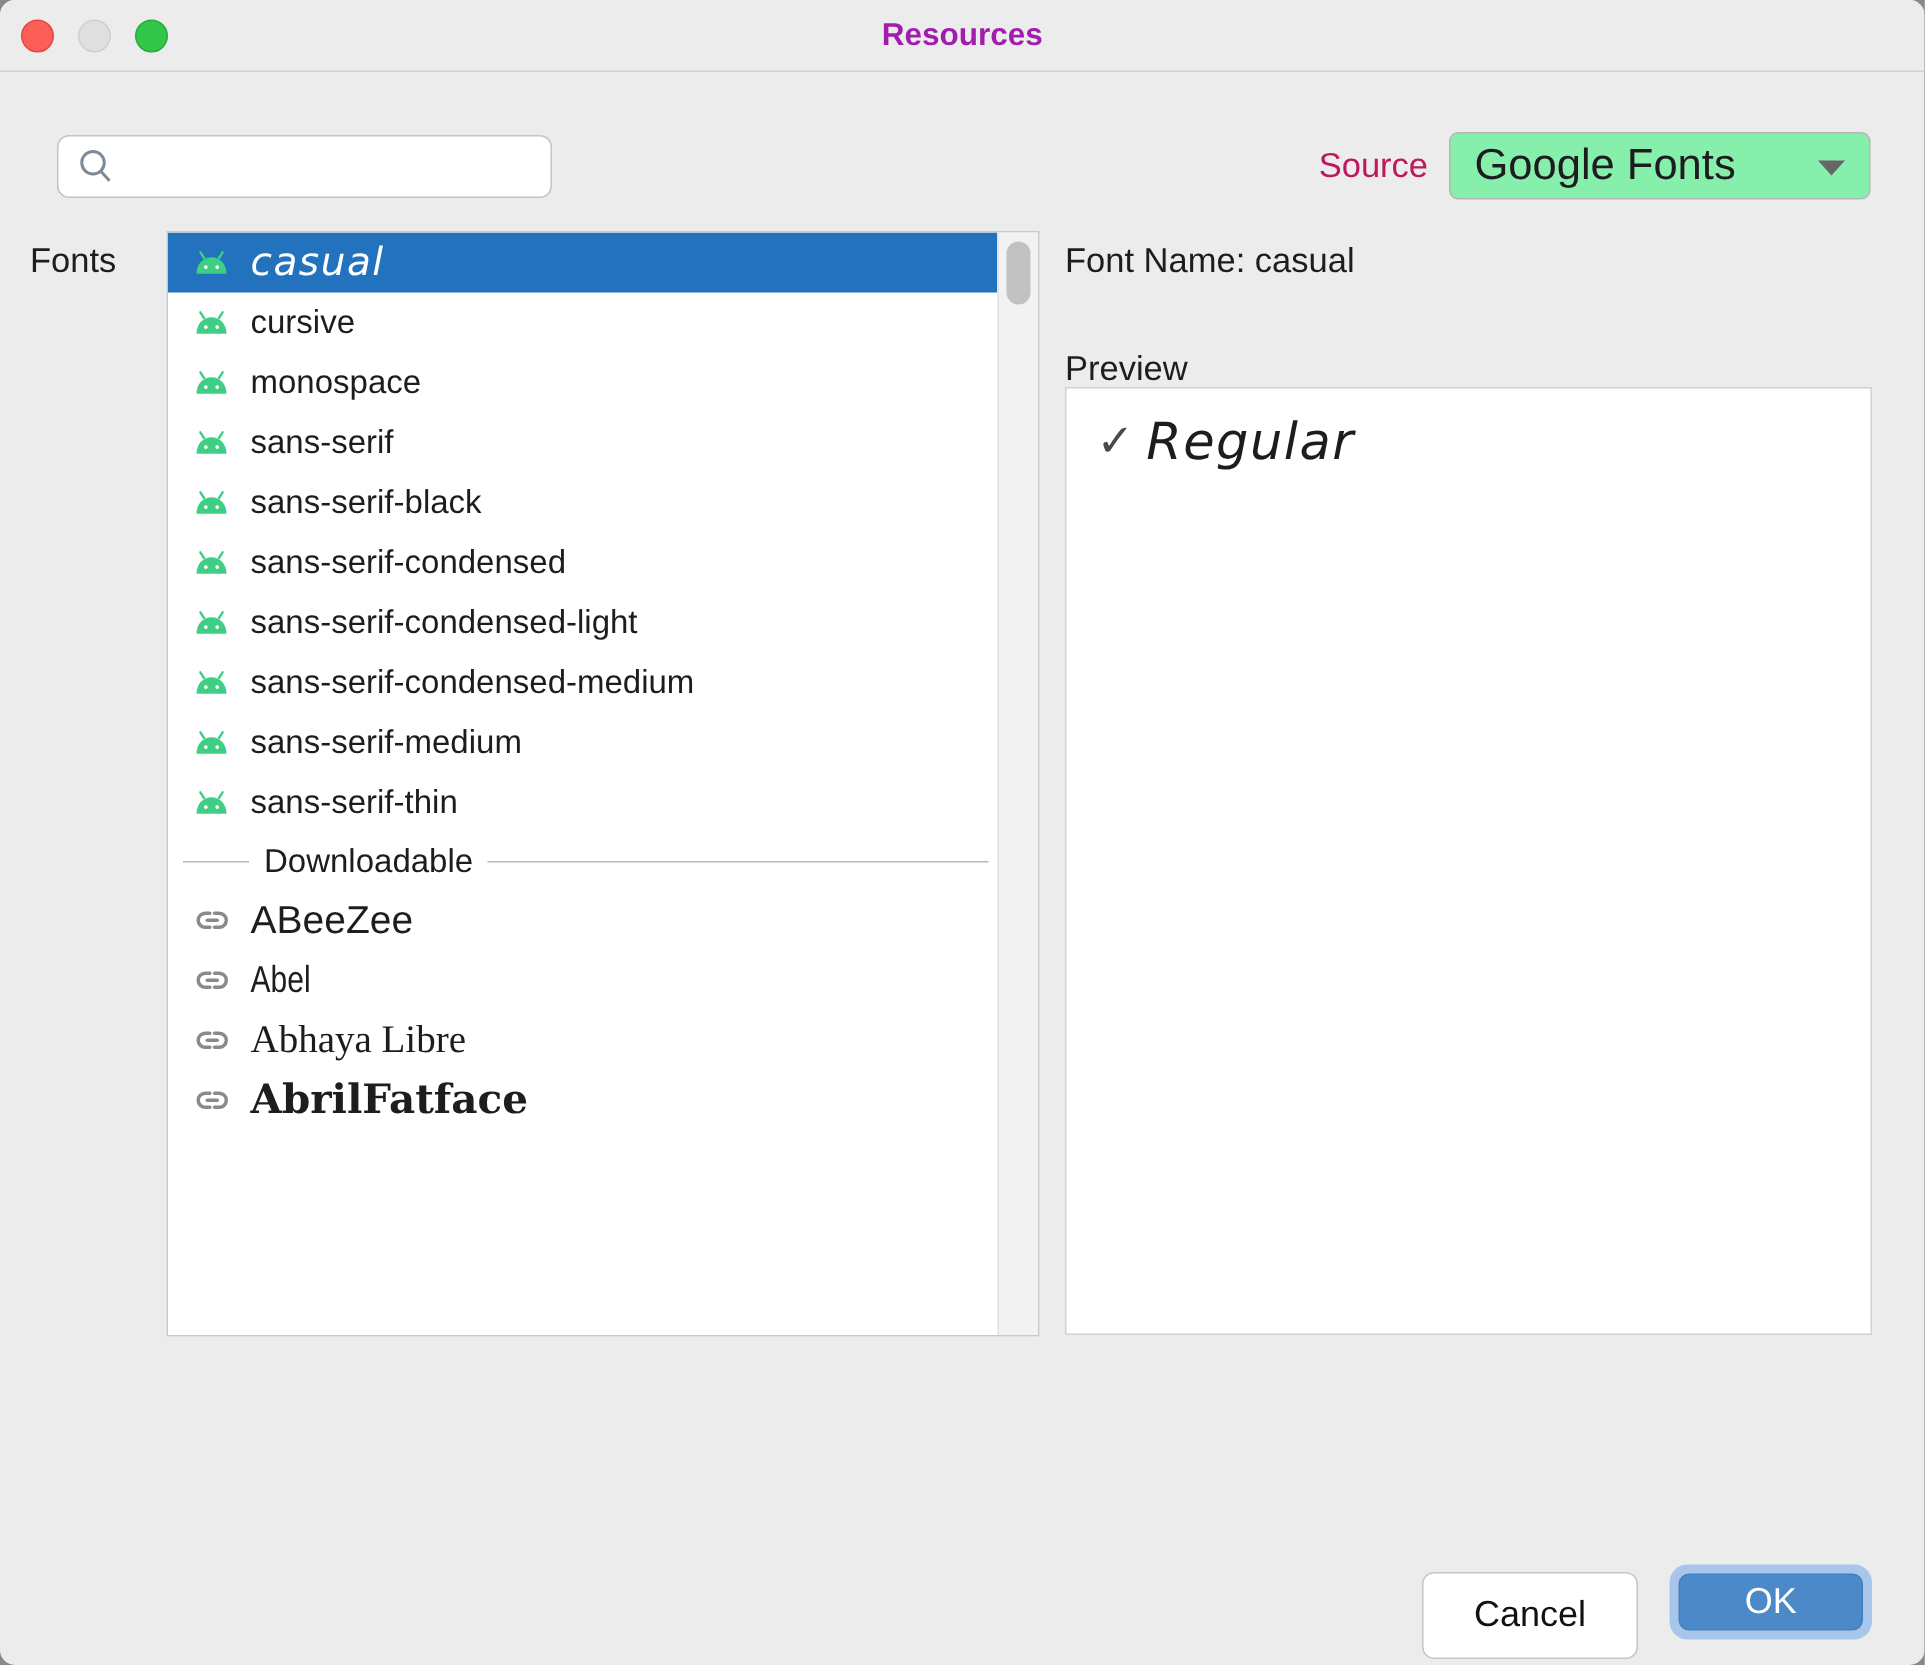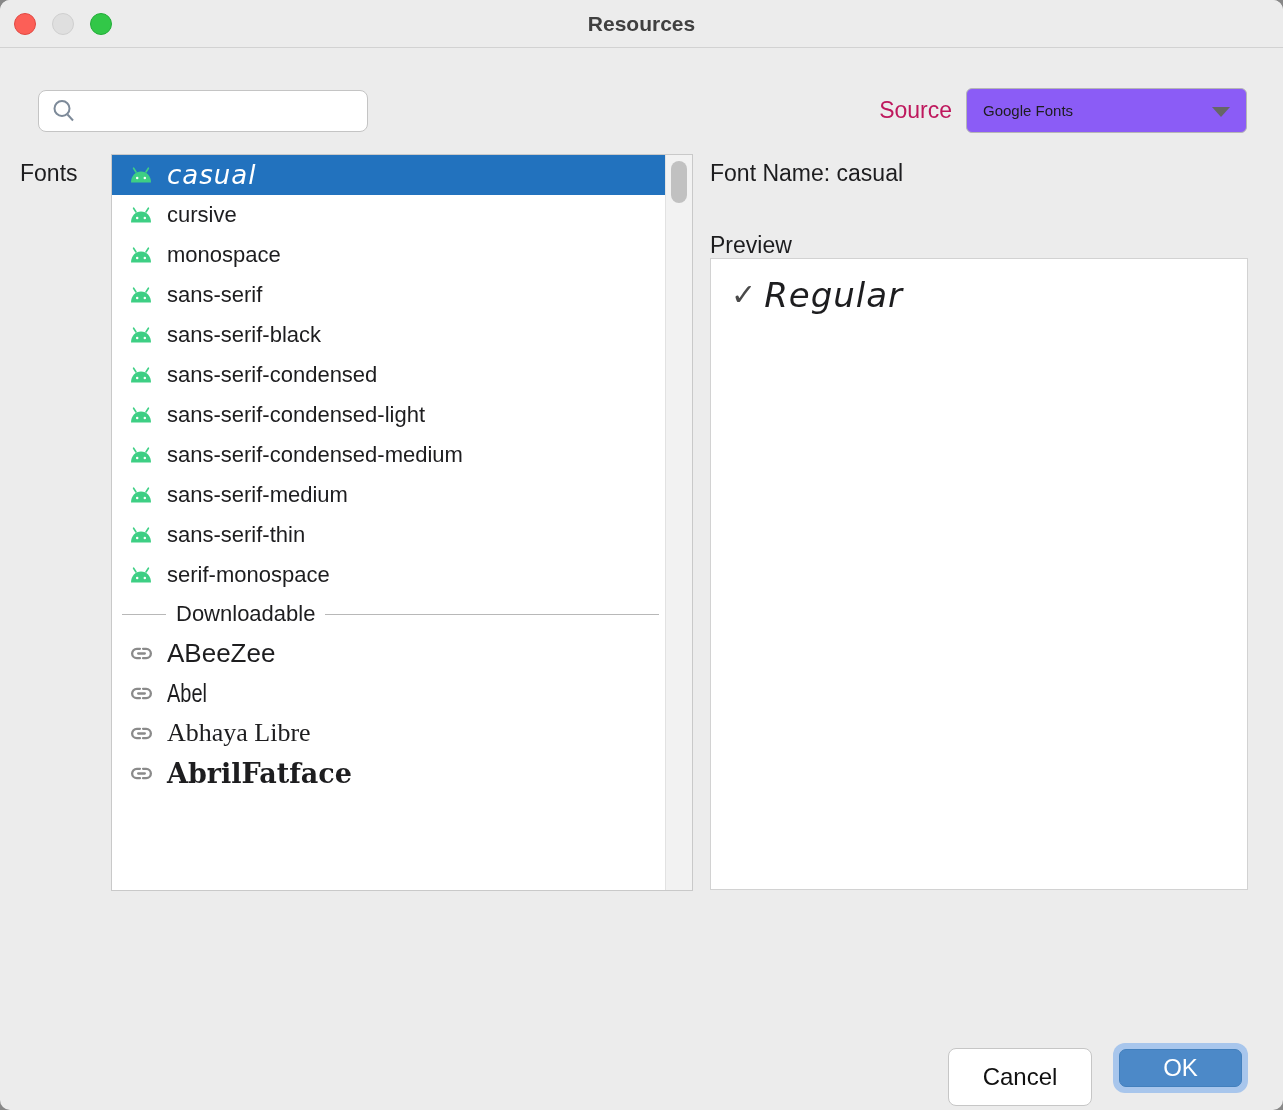--- a/index.html
+++ b/index.html
@@ -23,42 +23,42 @@
     border-bottom: 1px solid #d2d2d2;
   }
   .traffic { position: absolute; left: 14px; top: 13px; display: flex; gap: 16px; }
   .tl { width: 22px; height: 22px; border-radius: 50%; display: inline-block; }
   .tl.red   { background: var(--traffic-red);   border: 1px solid #e14942; }
   .tl.gray  { background: var(--traffic-gray);  border: 1px solid #cfcfcf; }
   .tl.green { background: var(--traffic-green); border: 1px solid #23ad39; }
   .title {
     position: absolute; left: 0; right: 0; top: 0; height: 48px;
     display: flex; align-items: center; justify-content: center;
-    font-size: 21px; font-weight: bold; color: #404040;
+    font-size: 21px; font-weight: bold; color: #a21caf;
   }
 
   
   .searchbox {
     position: absolute; left: 38px; top: 90px; width: 330px; height: 42px;
     background: #fff; border: 1px solid #c4c4c4; border-radius: 8px;
     display: flex; align-items: center; padding-left: 12px; gap: 8px;
   }
   .searchbox input {
     flex: 1; border: none; outline: none; background: transparent;
     font-size: 22px; height: 100%; font-family: "Liberation Sans", sans-serif;
   }
   .search-icon-svg { flex: 0 0 auto; }
 
   .source-wrap { position: absolute; right: 36px; top: 88px; display: flex; align-items: center; gap: 14px; }
   .source-label { font-size: 23px; color: #be185d; }
   .dropdown {
     width: 281px; height: 45px;
-    background: #8b5cf6; border: 1px solid #b6b6b6; border-radius: 6px;
+    background: #86efac; border: 1px solid #b6b6b6; border-radius: 6px;
     display: flex; align-items: center; padding: 15px 16px;
-    font-size: 15px; cursor: default; position: relative;
+    font-size: 29px; cursor: default; position: relative;
   }
   .caret {
     position: absolute; right: 16px; top: 50%; margin-top: -4px;
     width: 0; height: 0;
     border-left: 9px solid transparent; border-right: 9px solid transparent;
     border-top: 10px solid #666;
   }
 
   
   .fonts-label { position: absolute; left: 20px; top: 160px; font-size: 23px; }
@@ -300,34 +300,20 @@
                 <line x1="8" y1="7" x2="5.6" y2="3.2"></line>
                 <line x1="18" y1="7" x2="20.4" y2="3.2"></line>
               </g>
               <path class="android-dome" d="M3 17.5 C3 11 7.4 6.5 13 6.5 C18.6 6.5 23 11 23 17.5 Z"></path>
               <circle cx="9.2" cy="13" r="1.25" fill="#fff"></circle>
               <circle cx="16.8" cy="13" r="1.25" fill="#fff"></circle>
             </svg>
           </span>
           <span class="lbl style-sans">sans-serif-thin</span>
         </div>
-        <div class="row">
-          <span class="icon">
-            <svg width="26" height="20" viewBox="0 0 26 20">
-              <g class="android-ant" fill="none" stroke-width="1.6" stroke-linecap="round">
-                <line x1="8" y1="7" x2="5.6" y2="3.2"></line>
-                <line x1="18" y1="7" x2="20.4" y2="3.2"></line>
-              </g>
-              <path class="android-dome" d="M3 17.5 C3 11 7.4 6.5 13 6.5 C18.6 6.5 23 11 23 17.5 Z"></path>
-              <circle cx="9.2" cy="13" r="1.25" fill="#fff"></circle>
-              <circle cx="16.8" cy="13" r="1.25" fill="#fff"></circle>
-            </svg>
-          </span>
-          <span class="lbl style-sans">serif-monospace</span>
-        </div>
         <div class="sep-row">
           <span class="sep-line"></span>
           <span class="sep-text">Downloadable</span>
           <span class="sep-line long"></span>
         </div>
         <div class="row">
           <span class="icon">
             <svg width="25" height="25" viewBox="0 0 24 24" fill="none" stroke="#8a8a8a" stroke-width="2.2" stroke-linecap="round">
               <path d="M10.5 7.5 H7.5 a4.5 4.5 0 0 0 0 9 h3"></path>
               <path d="M13.5 7.5 h3 a4.5 4.5 0 0 1 0 9 h-3"></path>

